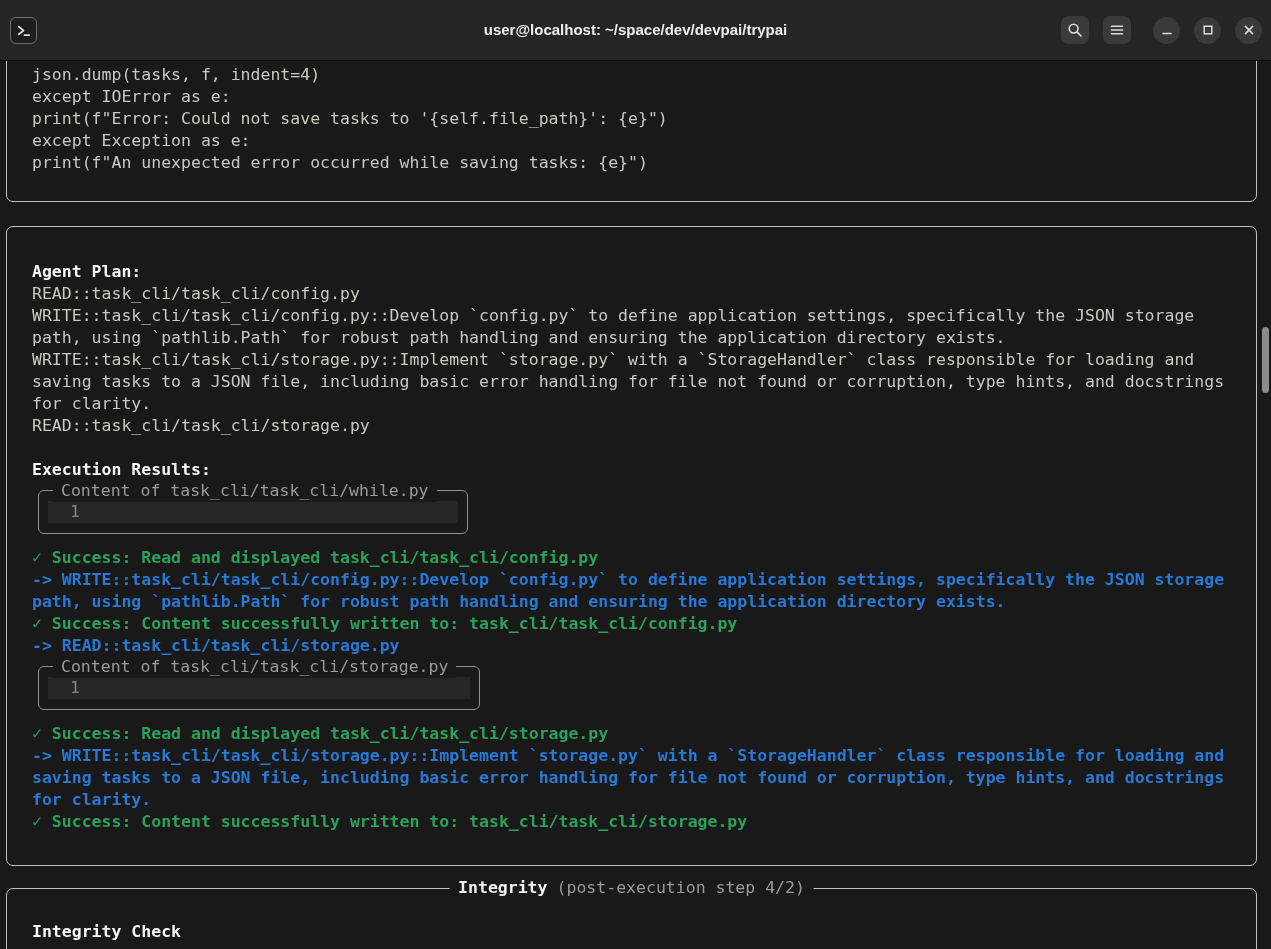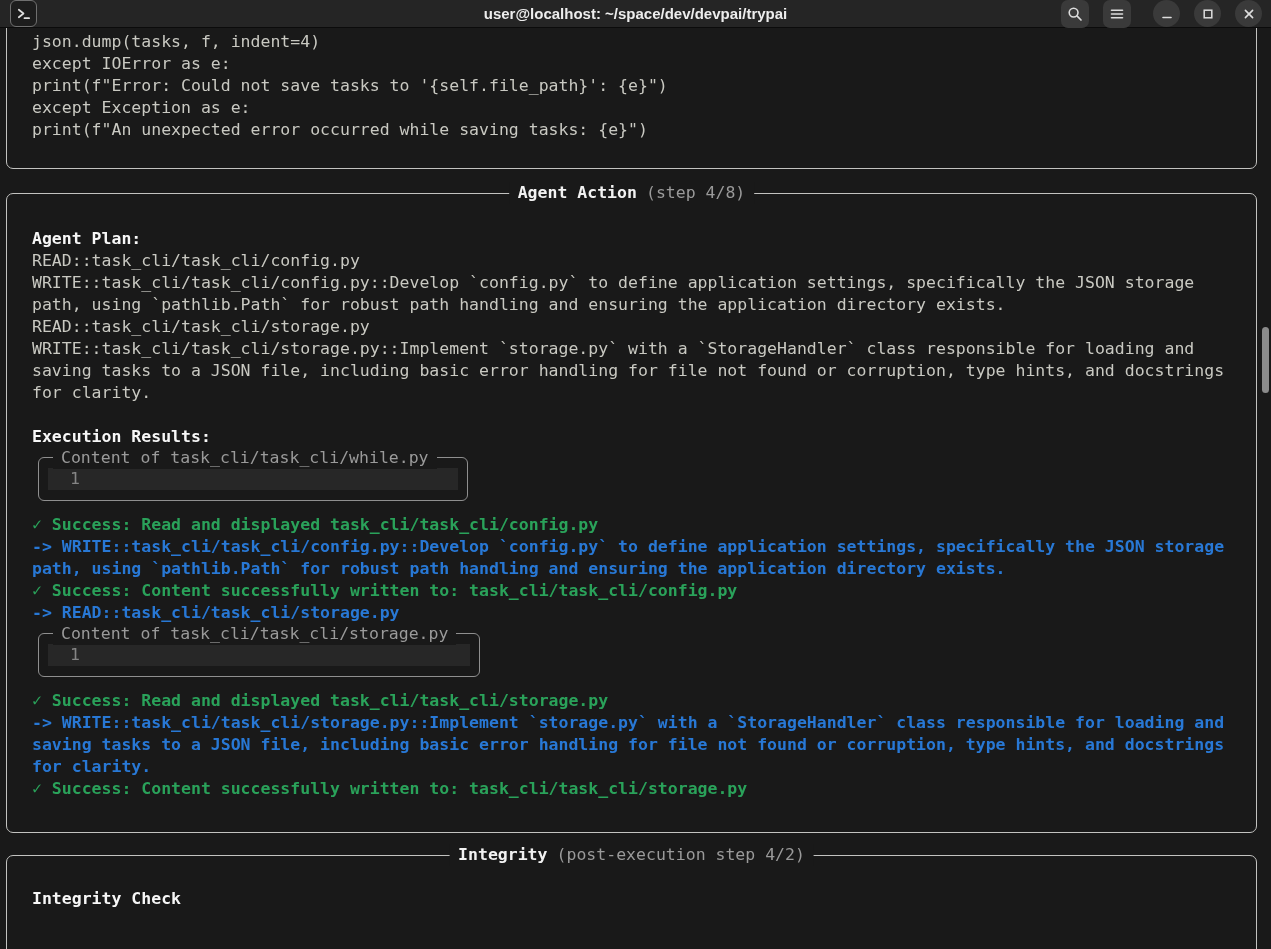--- a/index.html
+++ b/index.html
@@ -8,21 +8,21 @@
     background:#191919;
     font-family:"DejaVu Sans Mono", monospace;
     font-size:16.5px;
     line-height:22px;
     color:#c9c9c2;
   }
 
   
   .titlebar {
     position:relative; z-index:10;
-    height:28px; background:#252525;
+    height:61px; background:#252525;
     border-bottom:1px solid #0b0b0b;
     display:flex; align-items:center;
   }
   .app-icon {
     width:27px; height:27px; margin-left:10px;
     border-radius:6px; background:#1d1d1d;
     border:1px solid #6f6f6f;
     display:flex; align-items:center; justify-content:center;
     flex:0 0 auto; cursor:default;
   }
@@ -148,29 +148,26 @@
 
   <div class="panel panel-code">
     <div class="line dim">json.dump(tasks, f, indent=4)</div>
     <div class="line dim">except IOError as e:</div>
     <div class="line dim">print(f"Error: Could not save tasks to '{self.file_path}': {e}")</div>
     <div class="line dim">except Exception as e:</div>
     <div class="line dim">print(f"An unexpected error occurred while saving tasks: {e}")</div>
   </div>
 
   <div class="panel panel-agent">
-    <div class="panel-title">
-      <span class="main">Agent Action</span><span class="sub">(step 4/8)</span>
-    </div>
 
     <div class="line heading">Agent Plan:</div>
     <div class="line dim">READ::task_cli/task_cli/config.py</div>
     <div class="line dim">WRITE::task_cli/task_cli/config.py::Develop `config.py` to define application settings, specifically the JSON storage path, using `pathlib.Path` for robust path handling and ensuring the application directory exists.</div>
+    <div class="line dim">WRITE::task_cli/task_cli/storage.py::Implement `storage.py` with a `StorageHandler` class responsible for loading and saving tasks to a JSON file, including basic error handling for file not found or corruption, type hints, and docstrings for clarity.</div>
     <div class="line dim">READ::task_cli/task_cli/storage.py</div>
-    <div class="line dim">WRITE::task_cli/task_cli/storage.py::Implement `storage.py` with a `StorageHandler` class responsible for loading and saving tasks to a JSON file, including basic error handling for file not found or corruption, type hints, and docstrings for clarity.</div>
 
     <div class="blank"></div>
 
     <div class="line heading">Execution Results:</div>
 
 
     <div class="file-box fb-1">
       <span class="fb-title">Content of task_cli/task_cli/while.py</span>
       <div class="code-strip">
         <span>1</span>

